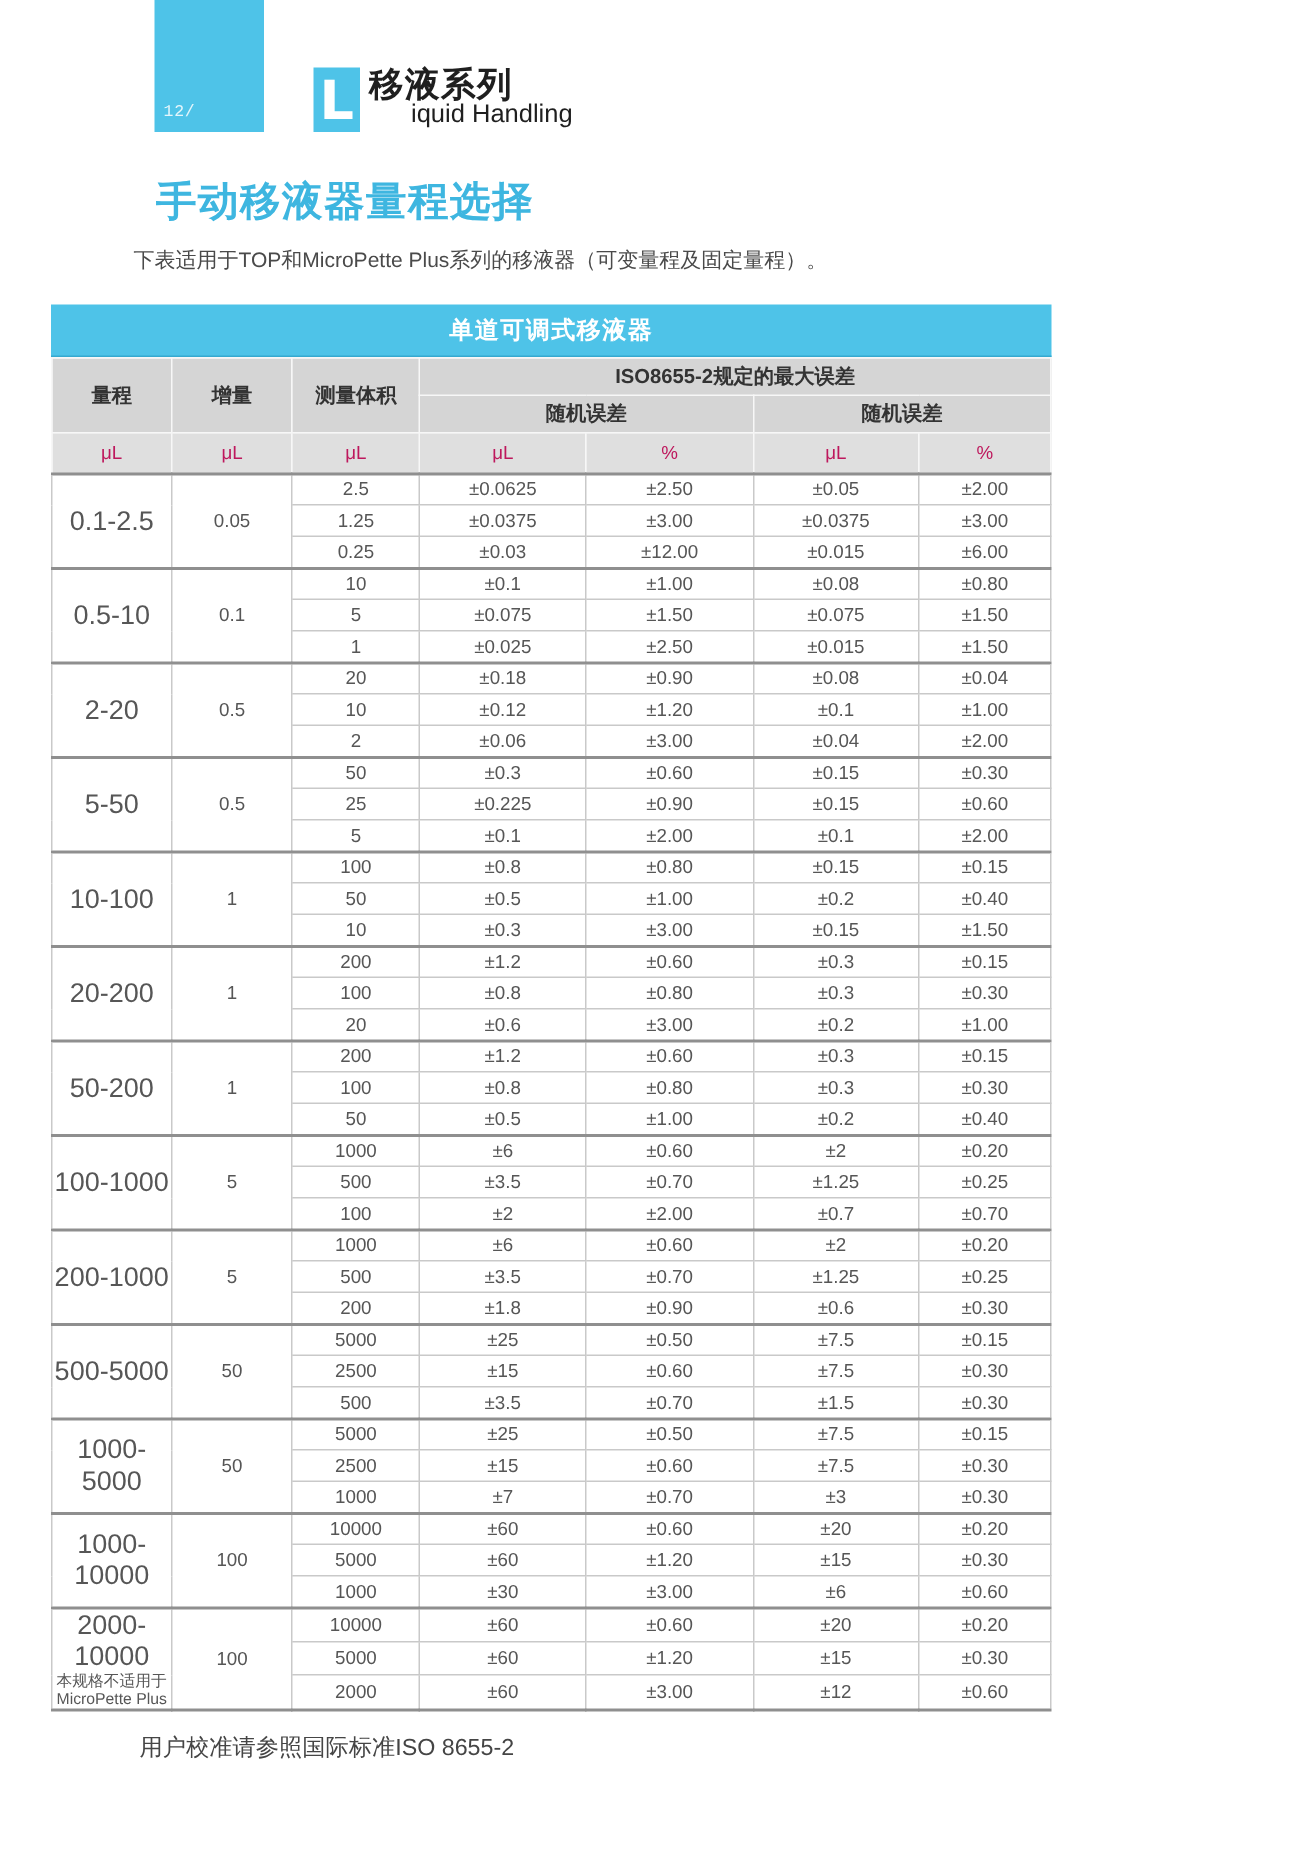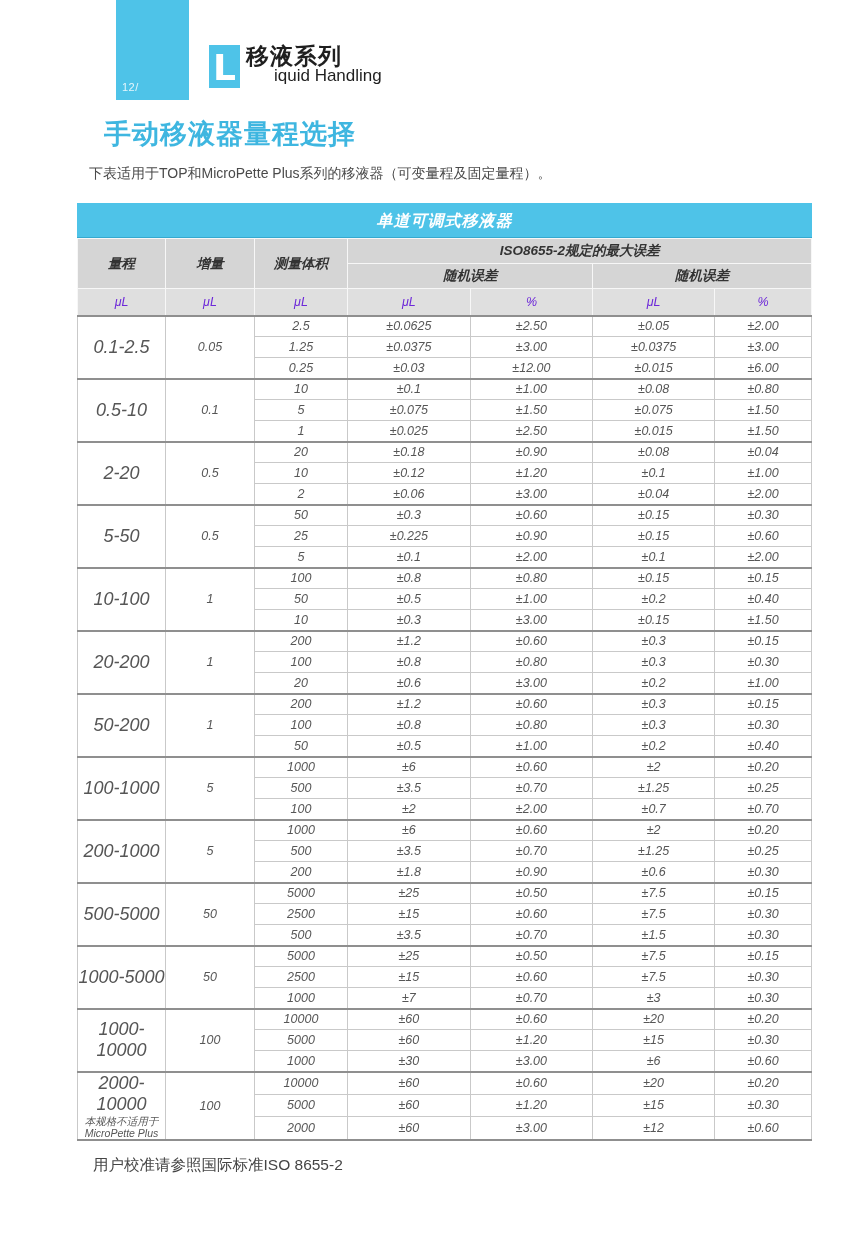--- a/index.html
+++ b/index.html
@@ -5,22 +5,23 @@
   * { margin: 0; padding: 0; box-sizing: border-box; }
   html, body { background: #ffffff; }
   body {
     width: 866px; height: 1239px;
     font-family: "Liberation Sans", "DejaVu Sans", sans-serif;
     color: #333; overflow: hidden; position: relative;
   }
   
   .brand-header { position: relative; height: 90px; }
   .logo-square {
-    position: absolute; left: 116px; top: 0; width: 73px; height: 100px;
+    position: absolute; left: 103px; top: 0; width: 73px; height: 88px;
     background: var(--accent, #4EC3E8);
+    font-family: Liberation Mono, monospace;
   }
   .logo-page-num {
     position: absolute; left: 6px; bottom: 7px;
     font-size: 11px; color: rgba(255,255,255,0.85); letter-spacing: 0.5px;
   }
   .logo-l-tile {
     position: absolute; left: 209px; top: 45px; width: 31px; height: 43px;
     background: var(--accent, #4EC3E8);
     display: flex; align-items: flex-end; justify-content: center;
   }
@@ -40,39 +41,39 @@
   .page-title {
     margin: 26px 66px 0 104px;
     font-size: 27px; font-weight: bold; color: var(--titleCyan, #3EB6E0);
     letter-spacing: 1px;
   }
   .page-subtitle {
     margin: 13px 66px 0 89px;
     font-size: 14px; color: #4a4a4a;
   }
   
-  .table-wrap { margin: 20px 66px 0 77px; width: 735px; font-style: italic; }
+  .table-wrap { margin: 20px 66px 0 34px; width: 667px; }
   .table-caption {
     height: 35px; line-height: 35px; text-align: center;
     background: var(--accent, #4EC3E8); color: #ffffff;
     font-size: 16px; font-weight: bold; letter-spacing: 1px;
     border-bottom: 1px solid #35a9cf;
   }
   table {
     width: 100%; border-collapse: collapse; table-layout: fixed;
     border-bottom: 2px solid #8f8f8f;
   }
   thead th, thead td {
     background: #d5d5d5; border: 1px solid #f7f7f7;
     height: 25px; font-size: 13.5px; font-weight: bold; color: #333;
     text-align: center; vertical-align: middle;
   }
   thead tr.units td {
     background: #dfdfdf; height: 27px; font-weight: normal;
-    font-size: 12.5px; color: #6d28d9;
+    font-size: 12.5px; color: #be185d;
   }
   tbody { border-top: 2px solid #8f8f8f; }
   tbody td {
     border: 1px solid #c9c9c9; height: 21px;
     text-align: center; vertical-align: middle;
     font-size: 12.5px; color: #565656; background: #fff;
   }
   tbody td.range-cell div:first-child { font-size: 18px; }
   .range-note { font-size: 10.5px; line-height: 12px; color: #565656; }
   

